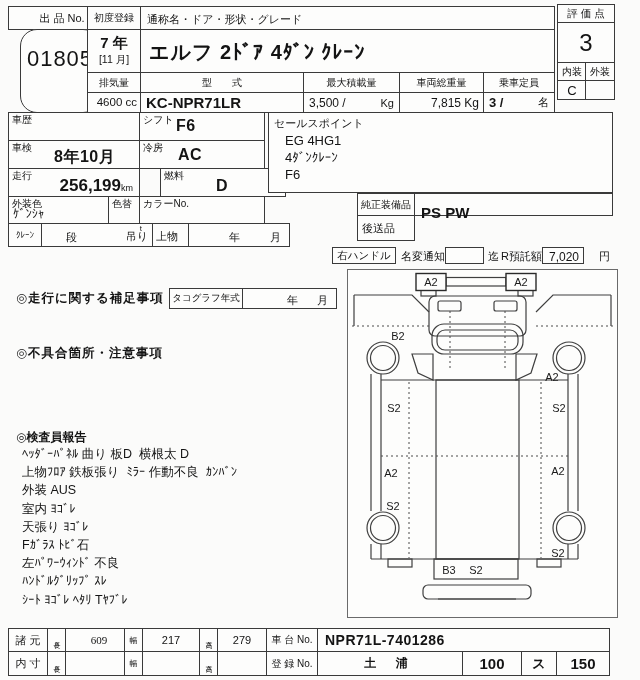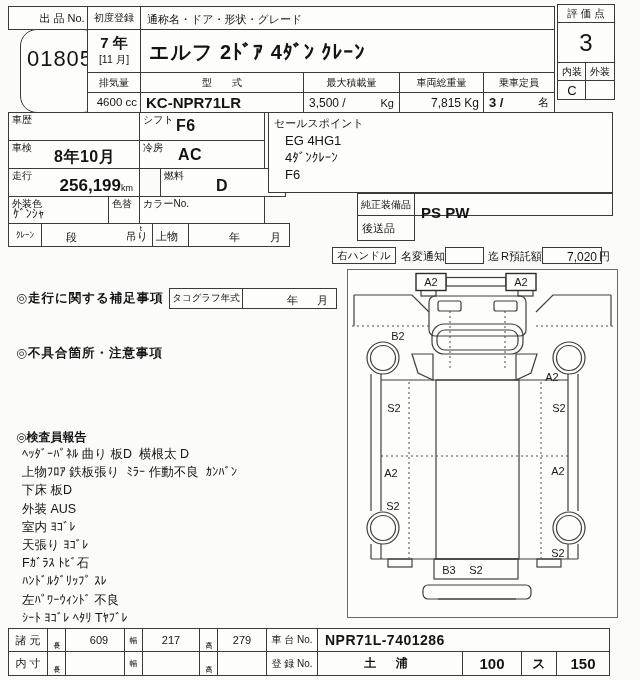--- a/index.html
+++ b/index.html
@@ -178,47 +178,46 @@
     <span style="position:absolute;left:4px;top:5px;font-size:11px;">後送品</span>
   </div>
 
   <div class="cell ctr" style="left:332px;top:247px;width:64px;height:17px;border-width:1px;">
     <span style="font-size:10.5px;">右ハンドル</span>
   </div>
   <span class="abs" style="left:401px;top:249px;font-size:11px;">名変通知</span>
   <div class="cell" style="left:445px;top:247px;width:39px;height:17px;border-width:1px;"></div>
   <span class="abs" style="left:488px;top:249px;font-size:11px;">迄</span>
   <span class="abs" style="left:501px;top:249px;font-size:11px;">R預託額</span>
-  <div class="cell" style="left:542px;top:247px;width:60px;height:17px;border-width:1px;">
+  <div class="cell" style="left:542px;top:247px;width:42px;height:17px;border-width:1px;">
     <div style="text-align:right;padding:2px 4px 0 0;font-size:12px;">7,020</div>
   </div>
   <span class="abs" style="left:599px;top:249px;font-size:11px;">円</span>
 
   <span class="abs sec-title" style="left:16px;top:290px;">◎走行に関する補足事項</span>
   <div class="cell ctr" style="left:169px;top:288px;width:74px;height:21px;border-width:1px;">
     <span style="font-size:9.5px;">タコグラフ年式</span>
   </div>
   <div class="cell" style="left:242px;top:288px;width:95px;height:21px;border-width:1px;">
     <span style="position:absolute;left:44px;top:4px;font-size:11px;">年</span>
     <span style="position:absolute;right:8px;top:4px;font-size:11px;">月</span>
   </div>
 
   <span class="abs sec-title" style="left:16px;top:345px;">◎不具合箇所・注意事項</span>
 
   <span class="abs" style="left:16px;top:429px;font-size:12px;font-weight:bold;">◎検査員報告</span>
   <div class="abs" style="left:22px;top:445px;width:318px;">
       <div class="note-line">ﾍｯﾀﾞｰﾊﾟﾈﾙ 曲り 板D  横根太 D</div>
       <div class="note-line">上物ﾌﾛｱ 鉄板張り  ﾐﾗｰ 作動不良  ｶﾝﾊﾞﾝ</div>
-      <div class="note-line">下床 板D</div>
       <div class="note-line">外装 AUS</div>
       <div class="note-line">室内 ﾖｺﾞﾚ</div>
       <div class="note-line">天張り ﾖｺﾞﾚ</div>
       <div class="note-line">Fｶﾞﾗｽ ﾄﾋﾞ石</div>
+      <div class="note-line">左ﾊﾟﾜｰｳｨﾝﾄﾞ 不良</div>
       <div class="note-line">ﾊﾝﾄﾞﾙｸﾞﾘｯﾌﾟ ｽﾚ</div>
-      <div class="note-line">左ﾊﾟﾜｰｳｨﾝﾄﾞ 不良</div>
       <div class="note-line">ｼｰﾄ ﾖｺﾞﾚ ﾍﾀﾘ Tﾔﾌﾞﾚ</div>
     </div>
 
   <div class="cell" style="left:347px;top:269px;width:271px;height:349px;border-width:1.5px;border-color:#6a6a6a;">
     <svg width="268" height="346" viewBox="0 0 268 346">
 
       <rect class="tk" x="98" y="7.5" width="60" height="8.5"></rect>
       <rect class="tk" x="73" y="20" width="15" height="6"></rect>
       <rect class="tk" x="170" y="20" width="15" height="6"></rect>
 
@@ -298,21 +297,21 @@
         </g>
     </svg>
   </div>
 
   <div class="cell ctr" style="left:8px;top:628px;width:40px;height:24px;">
     <span style="font-size:11px;">諸 元</span>
   </div>
   <div class="cell ctr" style="left:47px;top:628px;width:19px;height:24px;">
     <span style="font-size:7px;writing-mode:vertical-rl;letter-spacing:0;">長さ</span>
   </div>
-  <div class="cell ctr" style="left:65px;top:628px;width:68px;height:24px;">
+  <div class="cell ctr" style="left:65px;top:628px;width:68px;height:24px;font-family:Liberation Serif, serif;">
     <span style="font-size:11px;">609</span>
   </div>
   <div class="cell ctr" style="left:124px;top:628px;width:19px;height:24px;">
     <span style="font-size:8px;">幅</span>
   </div>
   <div class="cell ctr" style="left:142px;top:628px;width:58px;height:24px;">
     <span style="font-size:11px;">217</span>
   </div>
   <div class="cell ctr" style="left:199px;top:628px;width:19px;height:24px;">
     <span style="font-size:7px;writing-mode:vertical-rl;">高さ</span>

